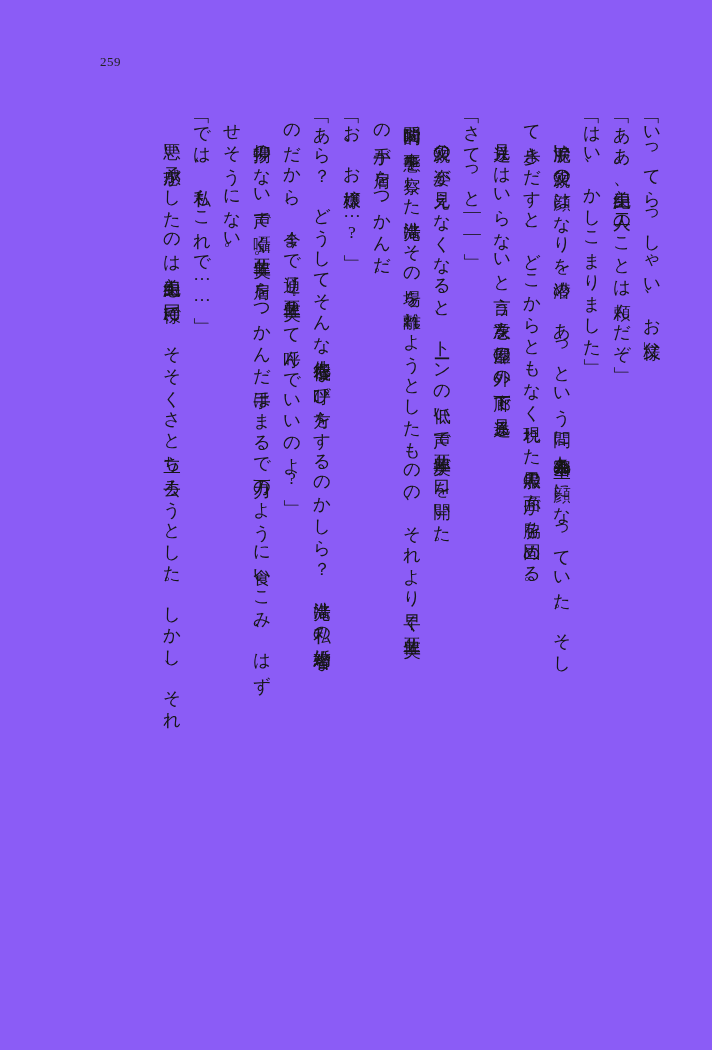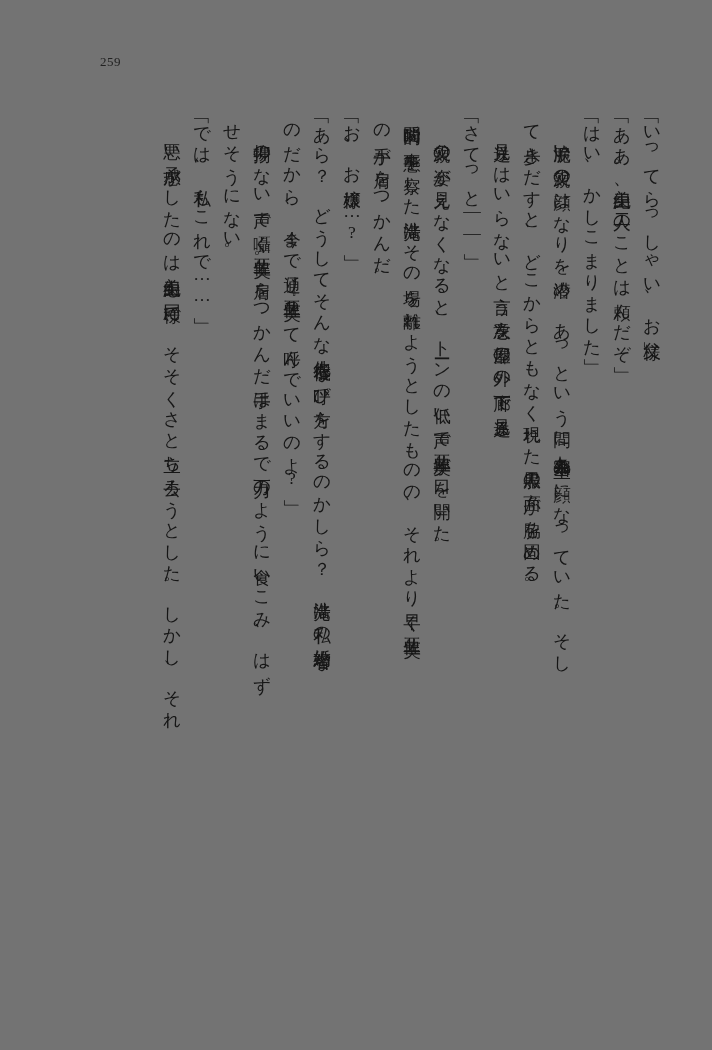--- a/index.html
+++ b/index.html
@@ -11,21 +11,21 @@
     width: 712px;
     height: 1050px;
     font-family: "Liberation Serif", "DejaVu Serif", serif;
     color: #1a1a1a;
     position: relative;
     overflow: hidden;
   }
   .page {
     position: absolute;
     inset: 0;
-    background: #737373;
+    background: #8b5cf6;
   }
   .page-number {
     position: absolute;
     top: 54px;
     left: 100px;
     font-size: 13px;
     letter-spacing: 0.5px;
     color: #222;
     font-family: "Liberation Serif", "DejaVu Serif", serif;
   }

